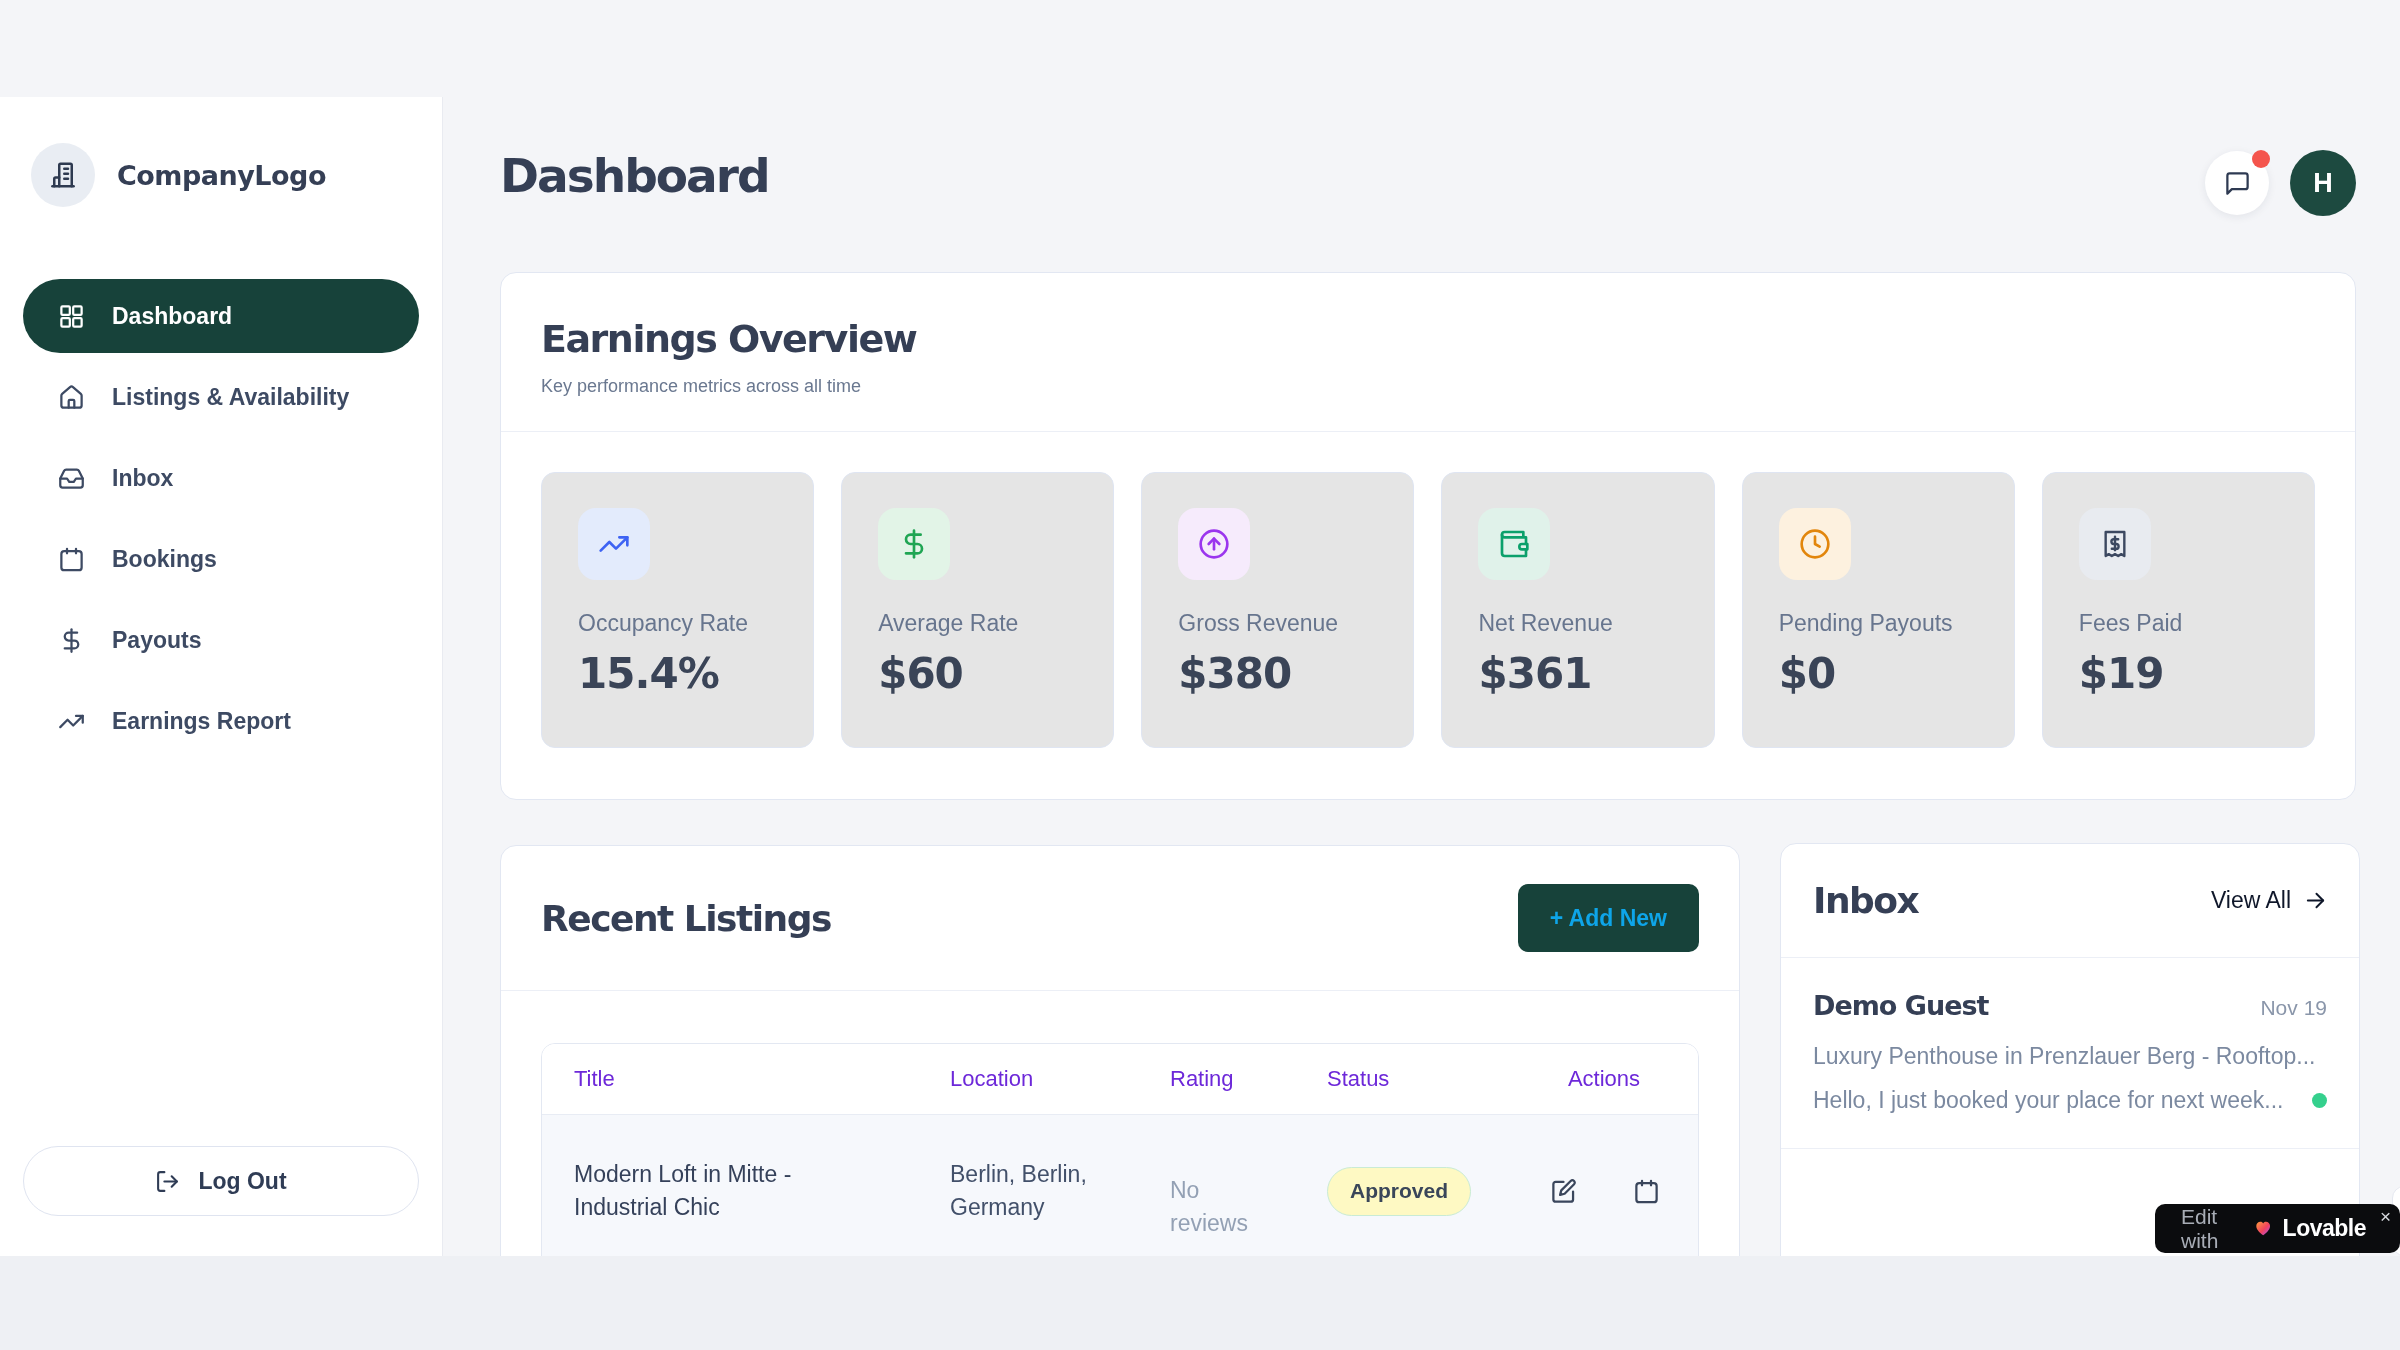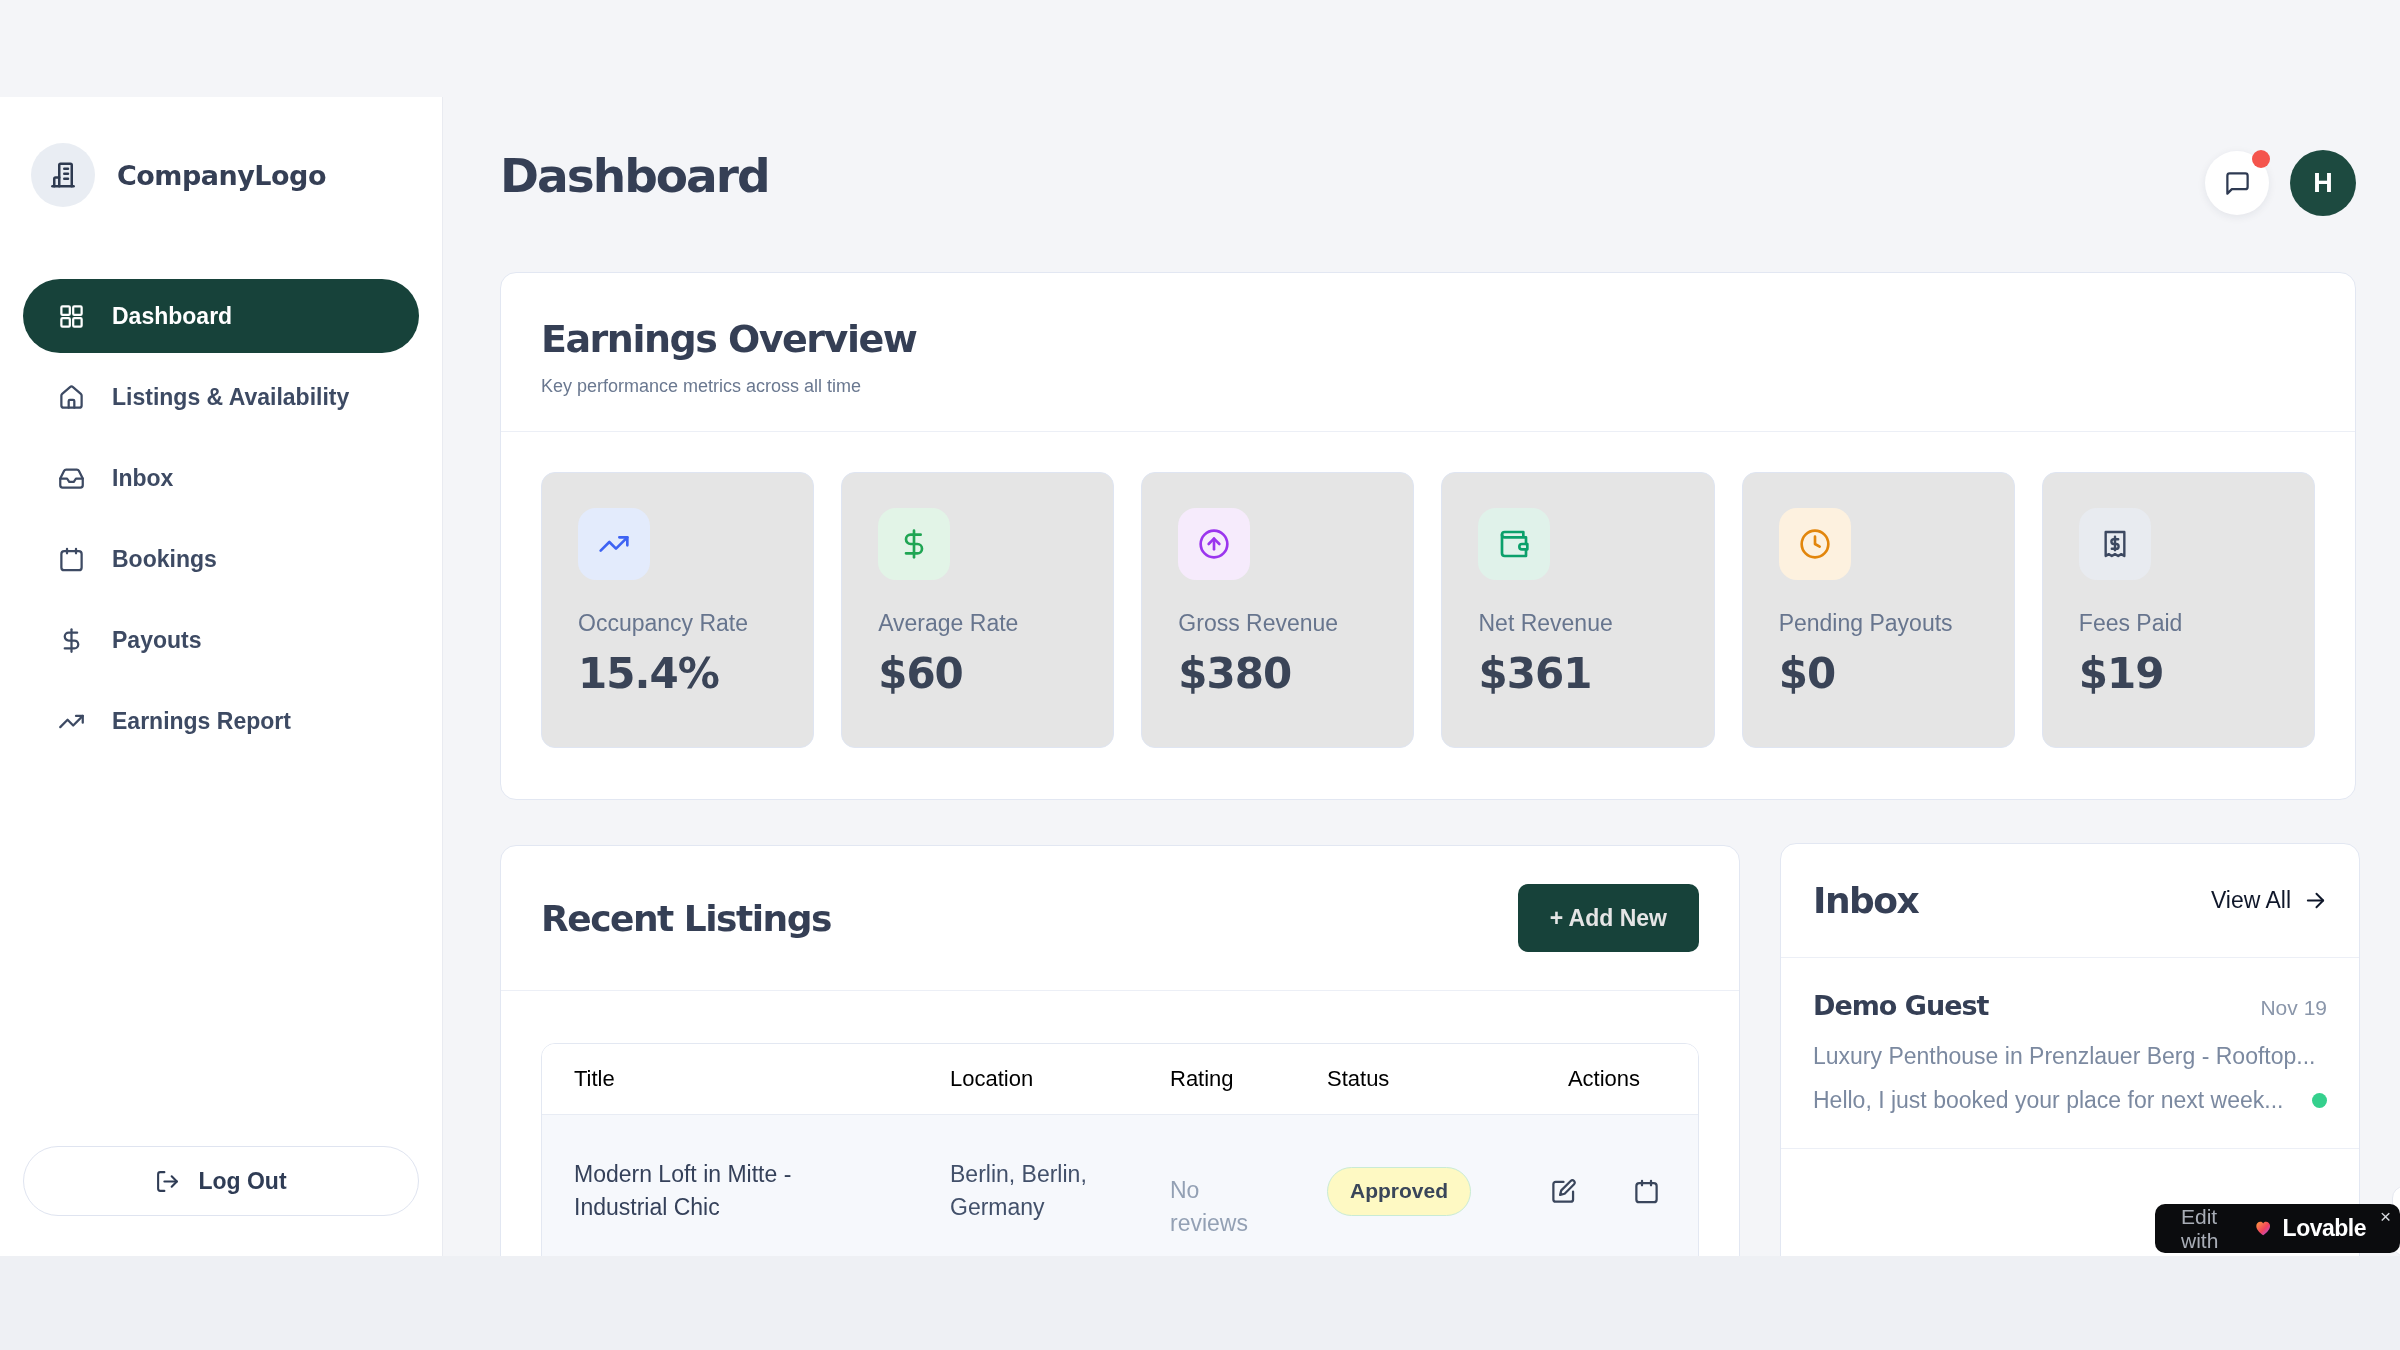--- a/index.html
+++ b/index.html
@@ -68,26 +68,26 @@
   .metric-tile { width:72px; height:72px; border-radius:18px; display:flex; align-items:center; justify-content:center; margin-bottom:30px; }
   .metric-tile svg { width:32px; height:32px; }
   .metric-label { font-size:23px; color:#67758e; }
   .metric-value { font-family:"DejaVu Sans",sans-serif; font-weight:bold; font-size:42px; letter-spacing:-1px; color:#3a4457; margin-top:12px; }
 
   
   .listings { left:500px; top:845px; width:1240px; height:560px; }
   .listings-head { display:flex; align-items:center; justify-content:space-between; padding:38px 40px; border-bottom:1px solid #eceff6; }
   .listings-title { font-size:36px; }
   .add-btn {
-    background:#17423a; color:#e5e5e5; border:none; border-radius:10px; height:68px; padding:0 32px;
+    background:#17423a; color:#0ea5e9; border:none; border-radius:10px; height:68px; padding:0 32px;
     font-size:23px; font-weight:700; font-family:"Liberation Sans",sans-serif; cursor:pointer;
   }
   .table-wrap { margin:52px 40px 0; border:1px solid #e3e8f2; border-radius:14px; overflow:hidden; }
   .t-head, .t-row { display:grid; grid-template-columns:376px 220px 157px 215px 1fr; padding:0 32px; align-items:center; }
-  .t-head { height:70px; font-size:22px; color:#000000; background:#fff; }
+  .t-head { height:70px; font-size:22px; color:#6d28d9; background:#fff; }
   .t-row { background:#f6f8fc; border-top:1px solid #e8ecf4; padding-top:27px; padding-bottom:27px; font-size:23px; line-height:1.45; }
   .cell-title { color:#35415a; font-weight:500; max-width:300px; }
   .cell-loc { color:#42506a; max-width:190px; }
   .cell-rating { color:#93a0b4; max-width:95px;margin-top:32px; }
   .status-badge { display:inline-block; padding:8px 22px; border-radius:999px; font-size:21px; font-weight:600; color:#3a4659; }
   .cell-actions { display:flex; justify-content:flex-end; gap:56px; color:#3a465c; padding-right:6px; }
   .cell-actions svg { width:27px; height:27px; cursor:pointer; }
   .t-row-stub { height:60px; background:#f6f8fc; border-top:1px solid #e8ecf4; }
 
   

